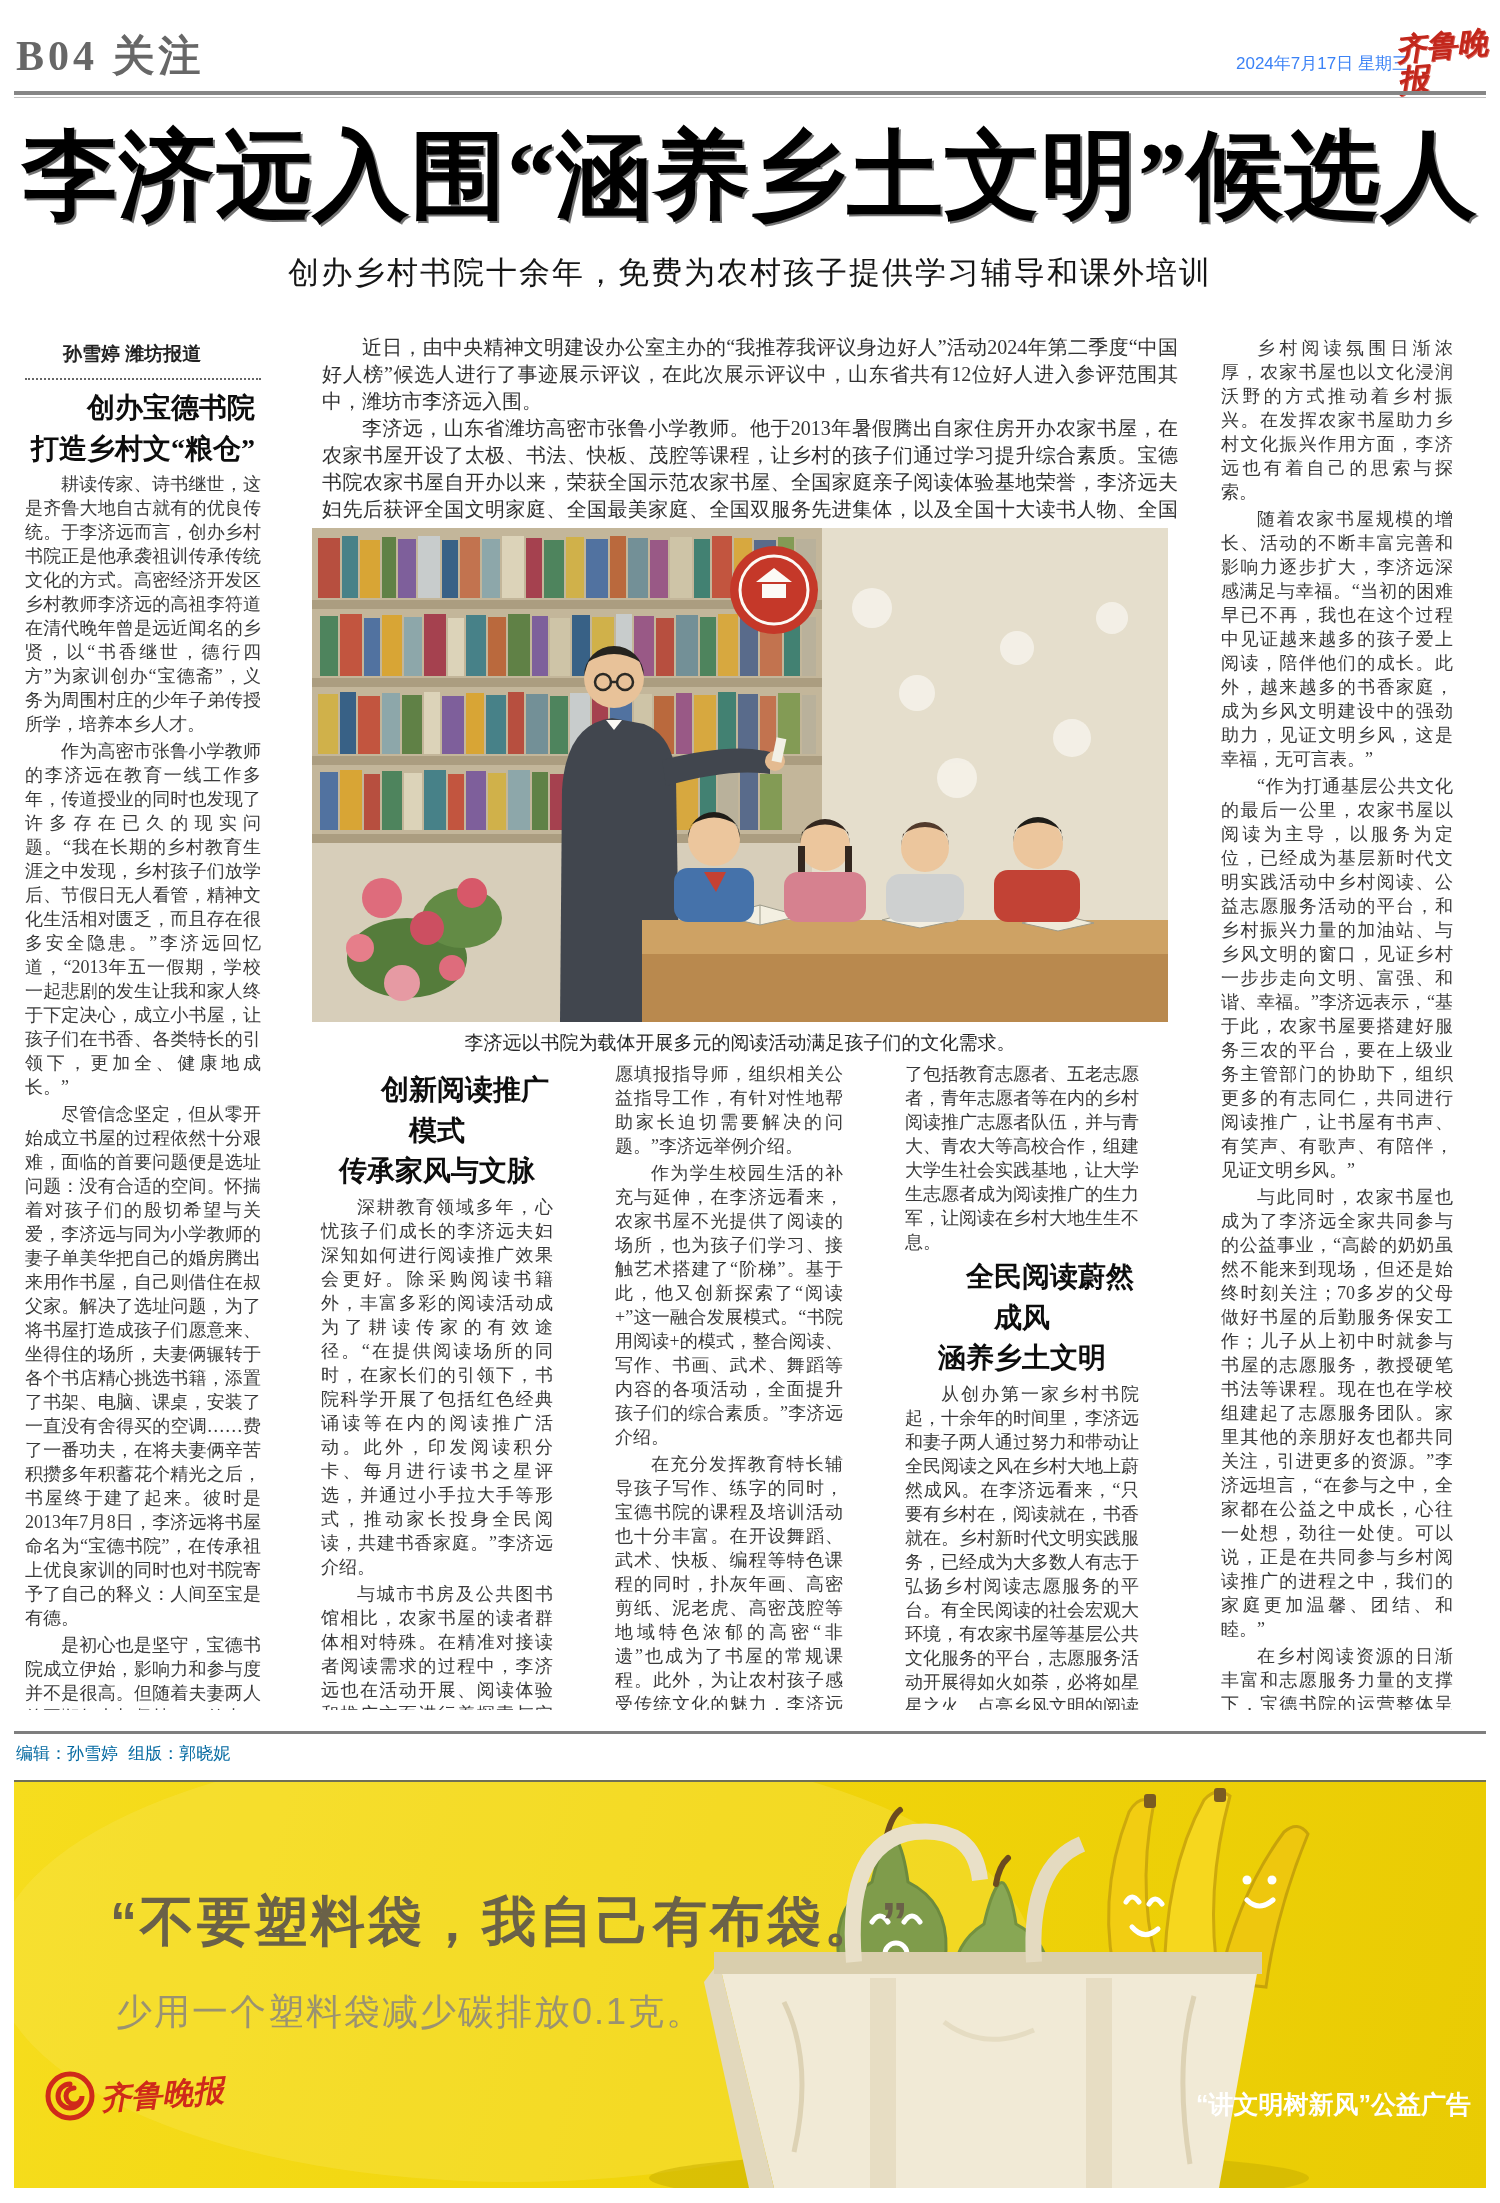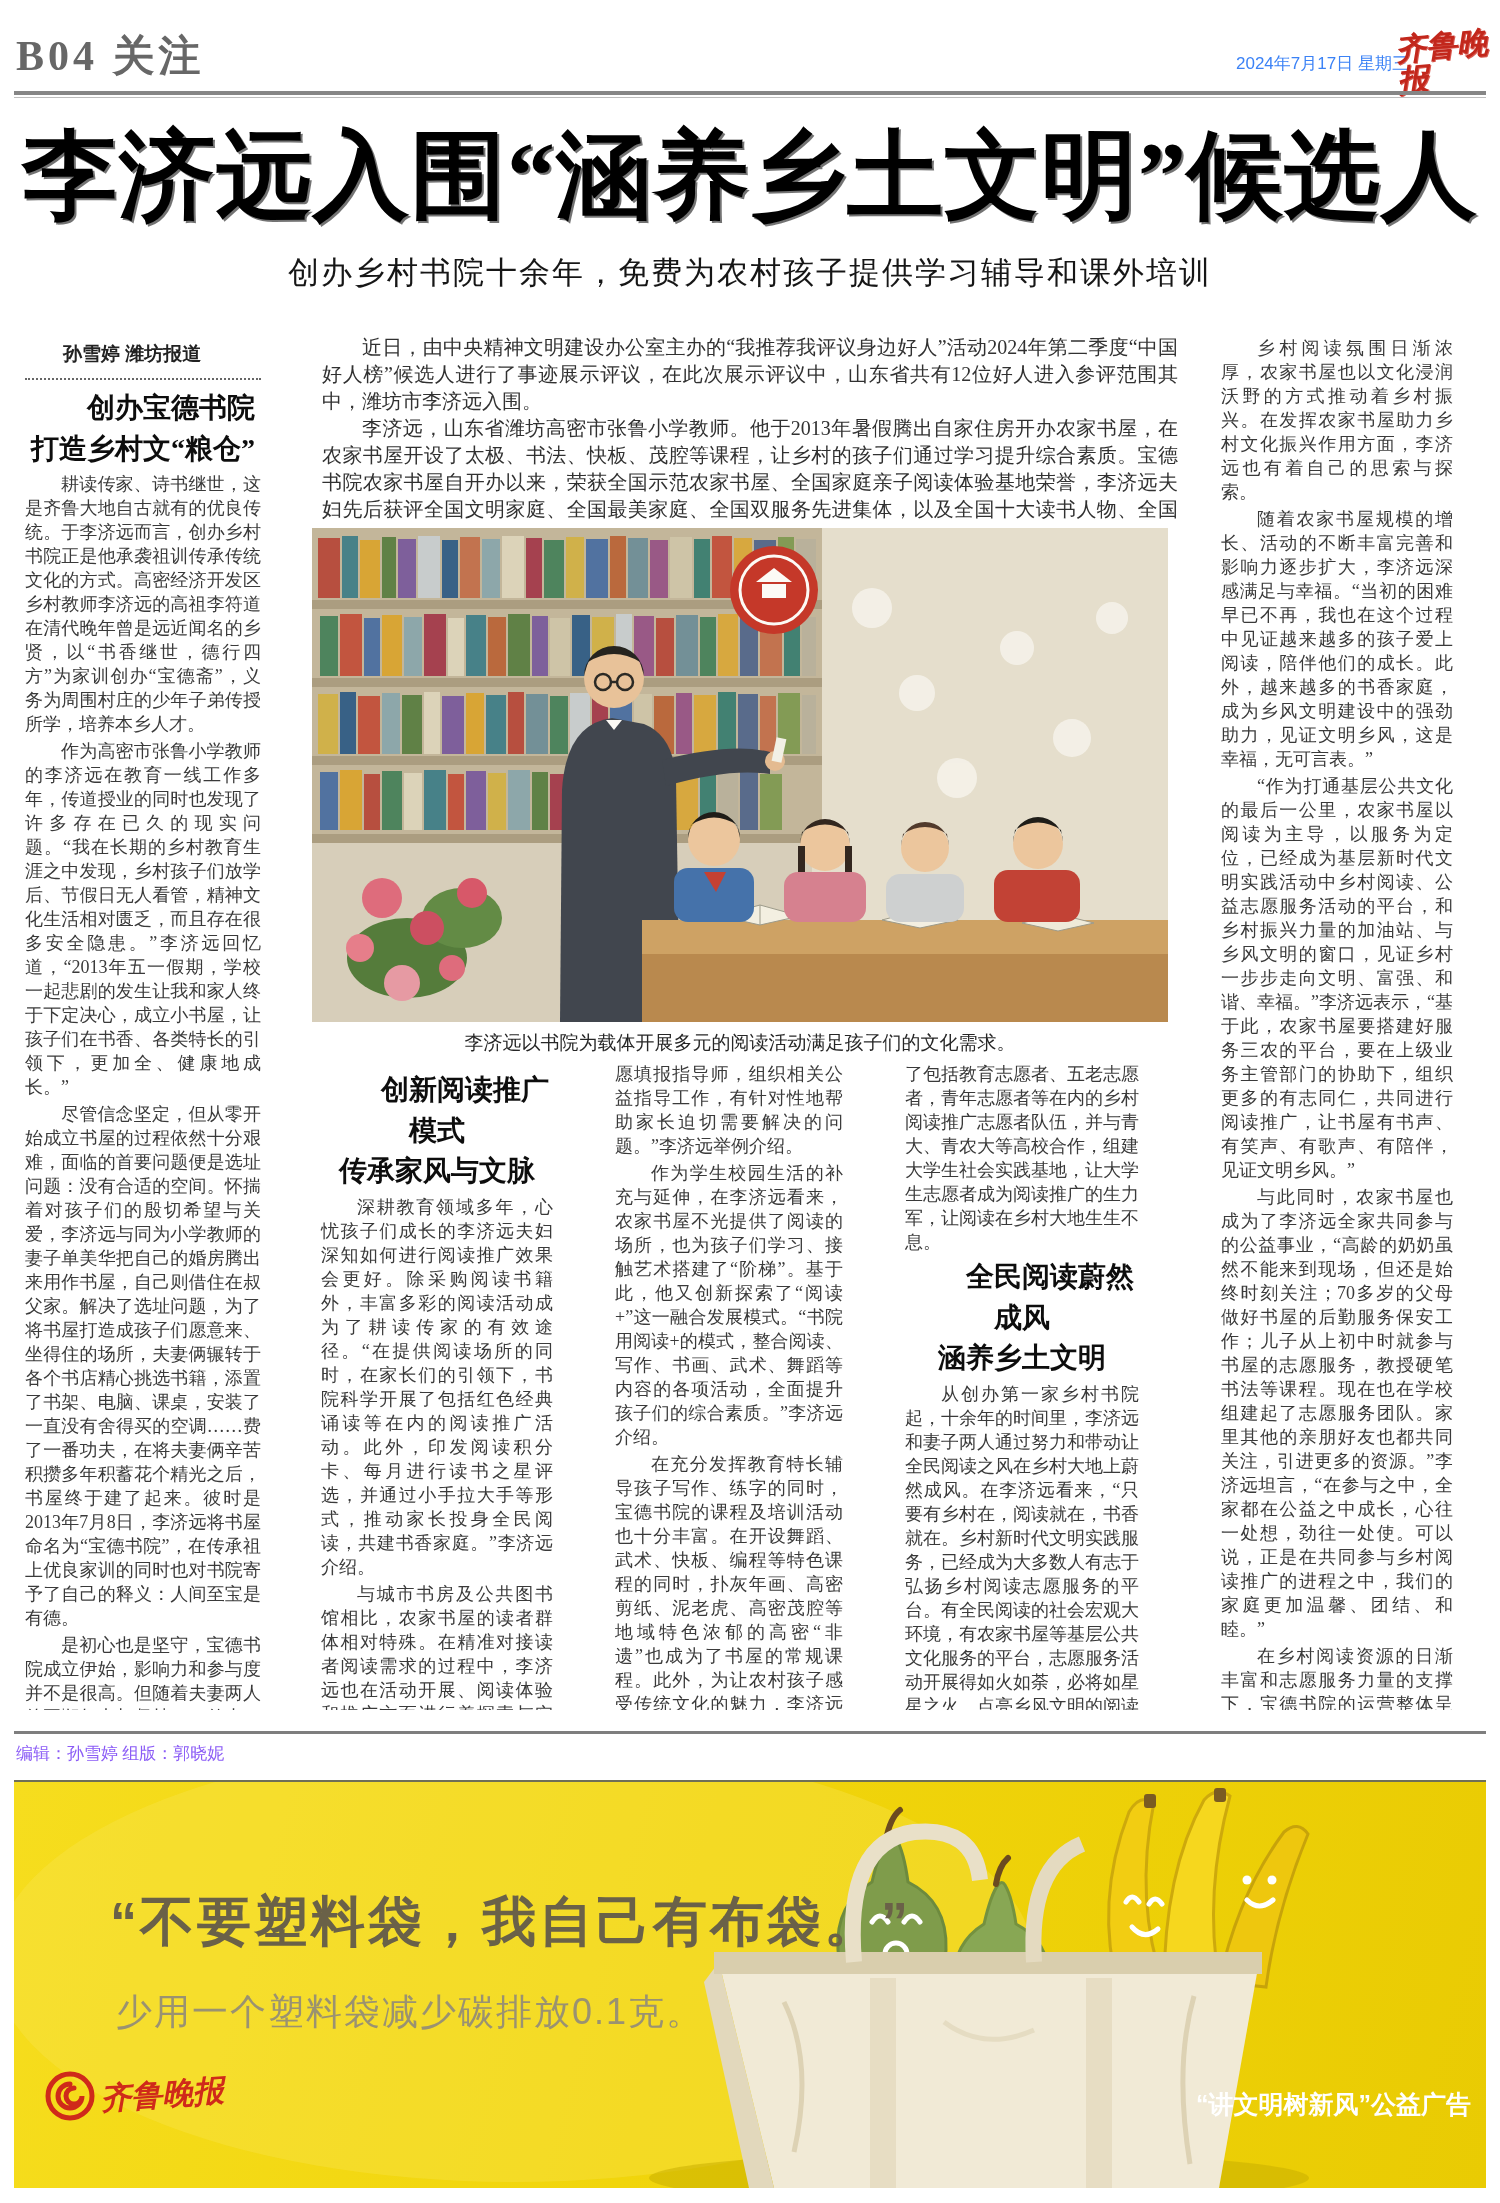--- a/index.html
+++ b/index.html
@@ -34,22 +34,22 @@
   .intro{position:absolute;left:312px;top:334px;width:856px;height:190px;overflow:hidden;
          font-size:20px;line-height:27px;color:#313131;text-align:justify;margin-left:10px;}
   .intro p{margin:0;text-indent:2em;}
   
   .photo{position:absolute;left:312px;top:528px;width:856px;height:494px;background:#d8d1c1;
          overflow:hidden;}
   .caption{position:absolute;left:312px;top:1030px;width:856px;font-size:19px;color:#262626;
            font-family:"Liberation Sans",sans-serif;text-align:center;}
   
   .ed-rule{position:absolute;left:14px;top:1731px;width:1472px;height:3px;background:#7e7e7e;}
-  .ed-line{position:absolute;left:16px;top:1742px;font-size:17px;color:#8b5cf6;
-           font-family:Liberation Serif, serif;}
+  .ed-line{position:absolute;left:16px;top:1742px;font-size:17px;color:#0369a1;
+           font-family:Liberation Mono, monospace;}
   
   .ad{position:absolute;left:14px;top:1780px;width:1472px;height:406px;
       background:linear-gradient(105deg,#f6dd1e 0%,#f1d50c 45%,#e9cb03 100%);
       border-top:2px solid #6f6f57;overflow:hidden;}
   .ad-headline{position:absolute;left:96px;top:104px;font-size:54px;font-weight:900;color:#6a6148;
                letter-spacing:3px;font-family:"Liberation Sans",sans-serif;}
   .ad-sub{position:absolute;left:102px;top:206px;font-size:36px;color:#9a9271;letter-spacing:2px;
           font-family:"Liberation Sans",sans-serif;}
   .ad-brand{position:absolute;left:86px;top:292px;font-size:31px;font-weight:bold;font-style:italic;
             color:#cf2a1a;transform:rotate(-4deg);font-family:"Liberation Serif",serif;}

